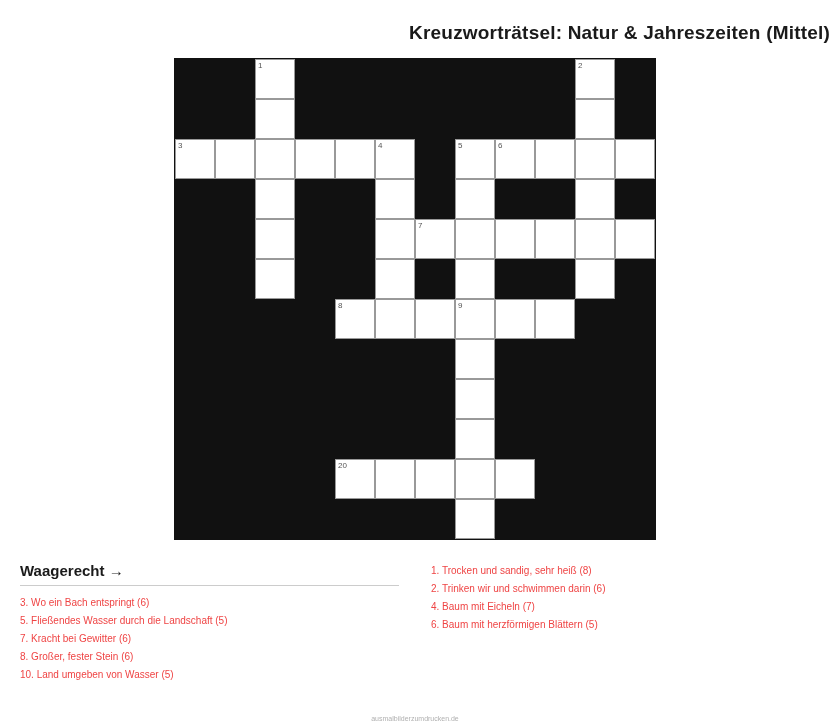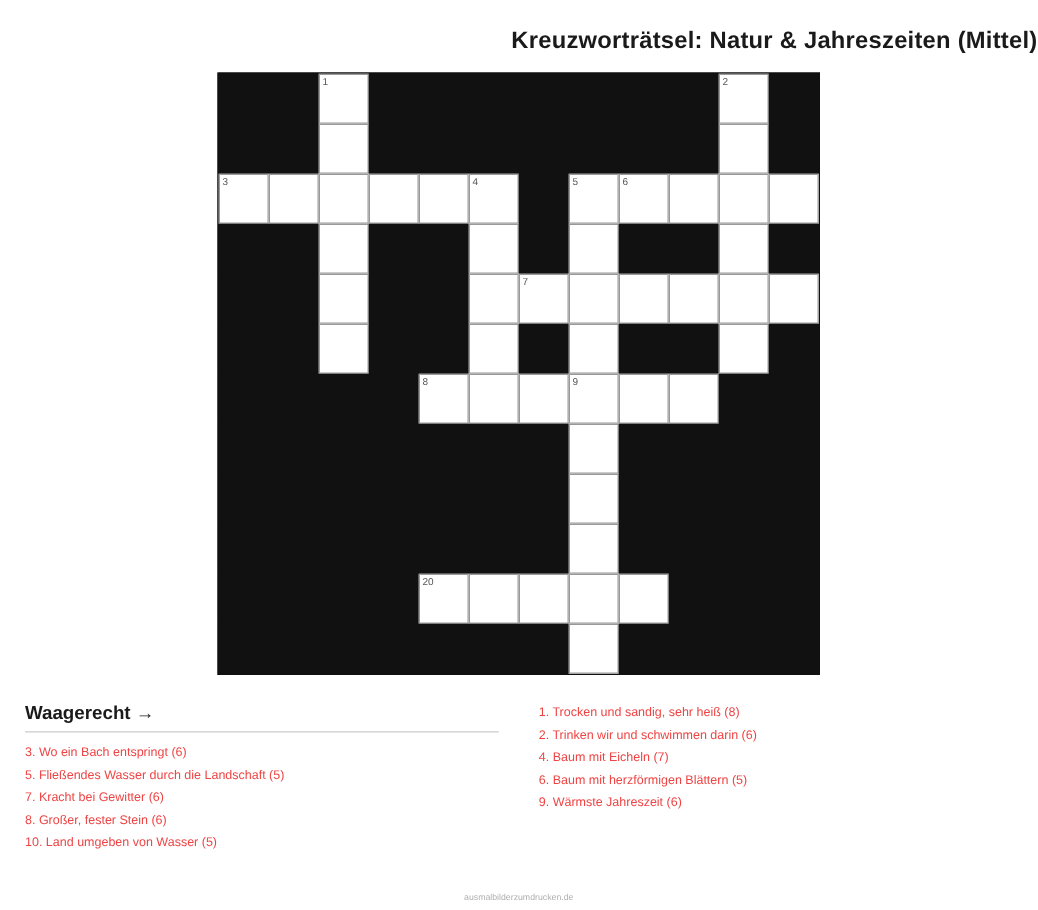--- a/index.html
+++ b/index.html
@@ -278,18 +278,17 @@
         <li>8. Großer, fester Stein (6)</li>
         <li>10. Land umgeben von Wasser (5)</li>
       </ul>
   </div>
   <div class="clue-col">
     <ul class="clue-list" id="down-list">
         <li>1. Trocken und sandig, sehr heiß (8)</li>
         <li>2. Trinken wir und schwimmen darin (6)</li>
         <li>4. Baum mit Eicheln (7)</li>
         <li>6. Baum mit herzförmigen Blättern (5)</li>
-        <li>9. Wärmste Jahreszeit (6)</li>
       </ul>
   </div>
 </div>
 
 <div class="footer">ausmalbilderzumdrucken.de</div>
 
 </body></html>

